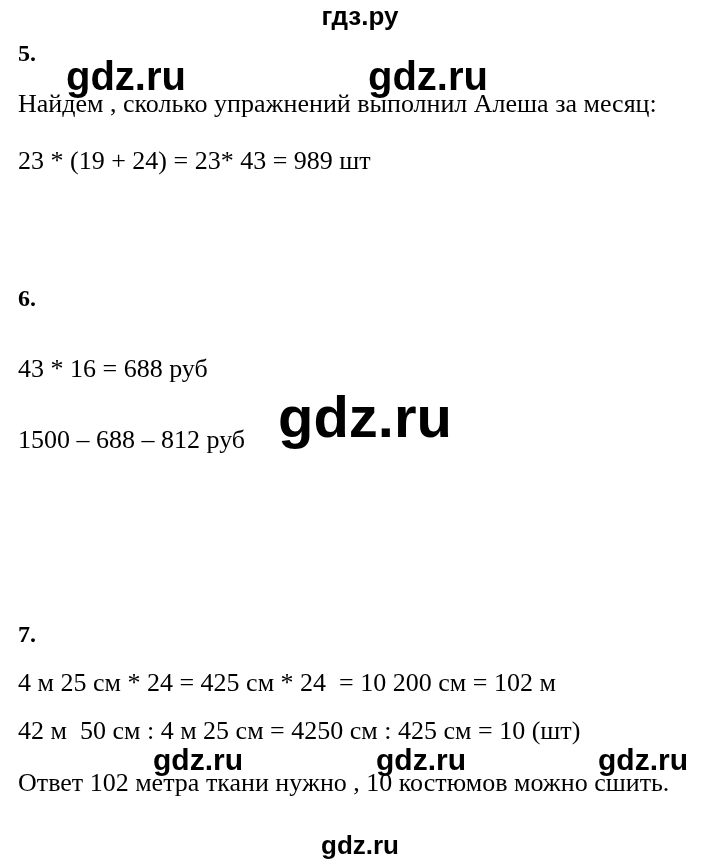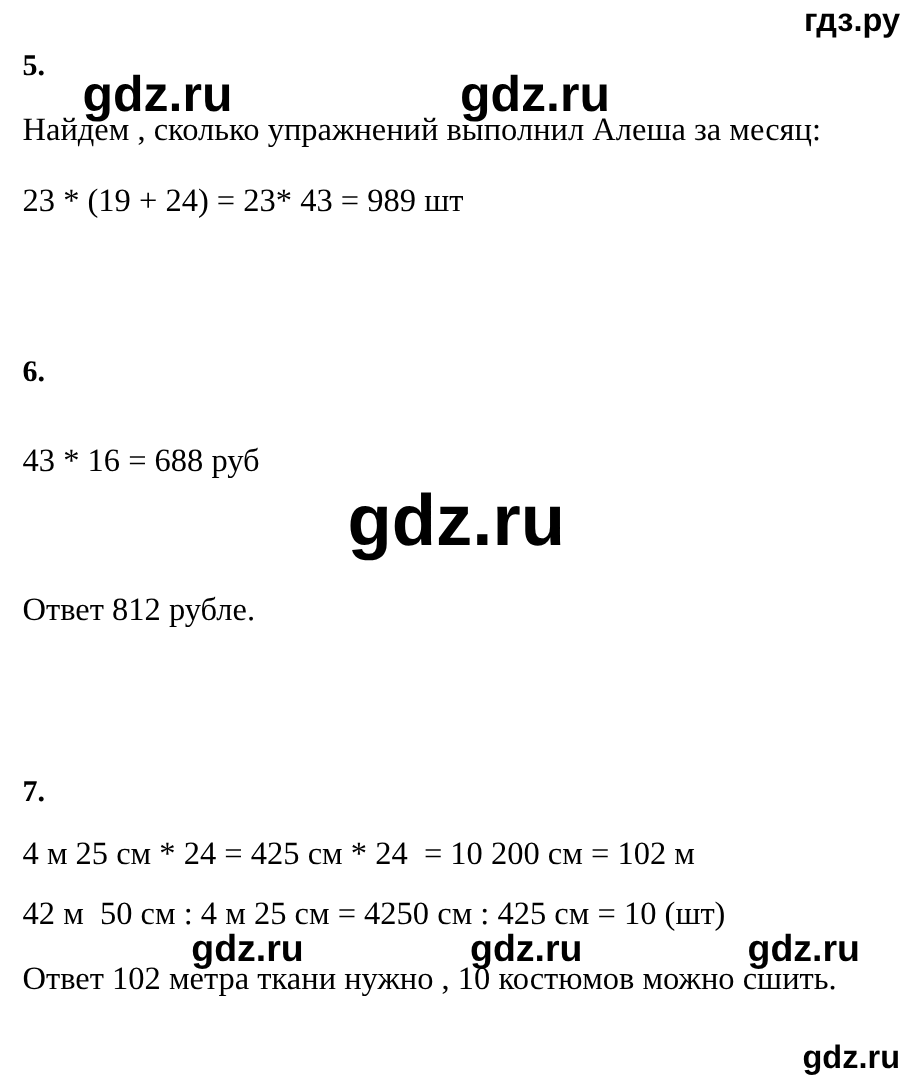--- a/index.html
+++ b/index.html
@@ -13,21 +13,21 @@
     height: 862px;
     background: #ffffff;
     color: #000000;
     overflow: hidden;
     font-family: "Liberation Serif", serif;
   }
   .logo {
     position: absolute;
     left: 0;
     width: 720px;
-    text-align: right;
+    text-align: center;
     font-family: "Liberation Sans", sans-serif;
     font-weight: bold;
     font-size: 26px;
     line-height: 1;
     color: #000000;
   }
   .header-logo { top: 3px; }
   .footer-logo { top: 832px; }
   .section-number {
     position: absolute;
@@ -72,21 +72,21 @@
 
   <div class="body-line" style="top:89px">Найдем , сколько упражнений выполнил Алеша за месяц:</div>
   <div class="body-line" style="top:146px">23 * (19 + 24) = 23* 43 = 989 шт</div>
 
   <div class="section-number" style="top:285px">6.</div>
 
   <div class="body-line" style="top:354px">43 * 16 = 688 руб</div>
 
   <span class="wm wm-lg" style="left:278px; top:388px">gdz.ru</span>
 
-  <div class="body-line" style="top:473px">Ответ 812 рубле.</div>
+  <div class="body-line" style="top:425px">1500 – 688 – 812 руб</div>
 
   <div class="section-number" style="top:621px">7.</div>
 
   <div class="body-line" style="top:668px">4 м 25 см * 24 = 425 см * 24  = 10 200 см = 102 м</div>
   <div class="body-line" style="top:716px">42 м  50 см : 4 м 25 см = 4250 см : 425 см = 10 (шт)</div>
 
   <span class="wm wm-sm" style="left:153px; top:745px">gdz.ru</span>
   <span class="wm wm-sm" style="left:376px; top:745px">gdz.ru</span>
   <span class="wm wm-sm" style="left:598px; top:745px">gdz.ru</span>
 

